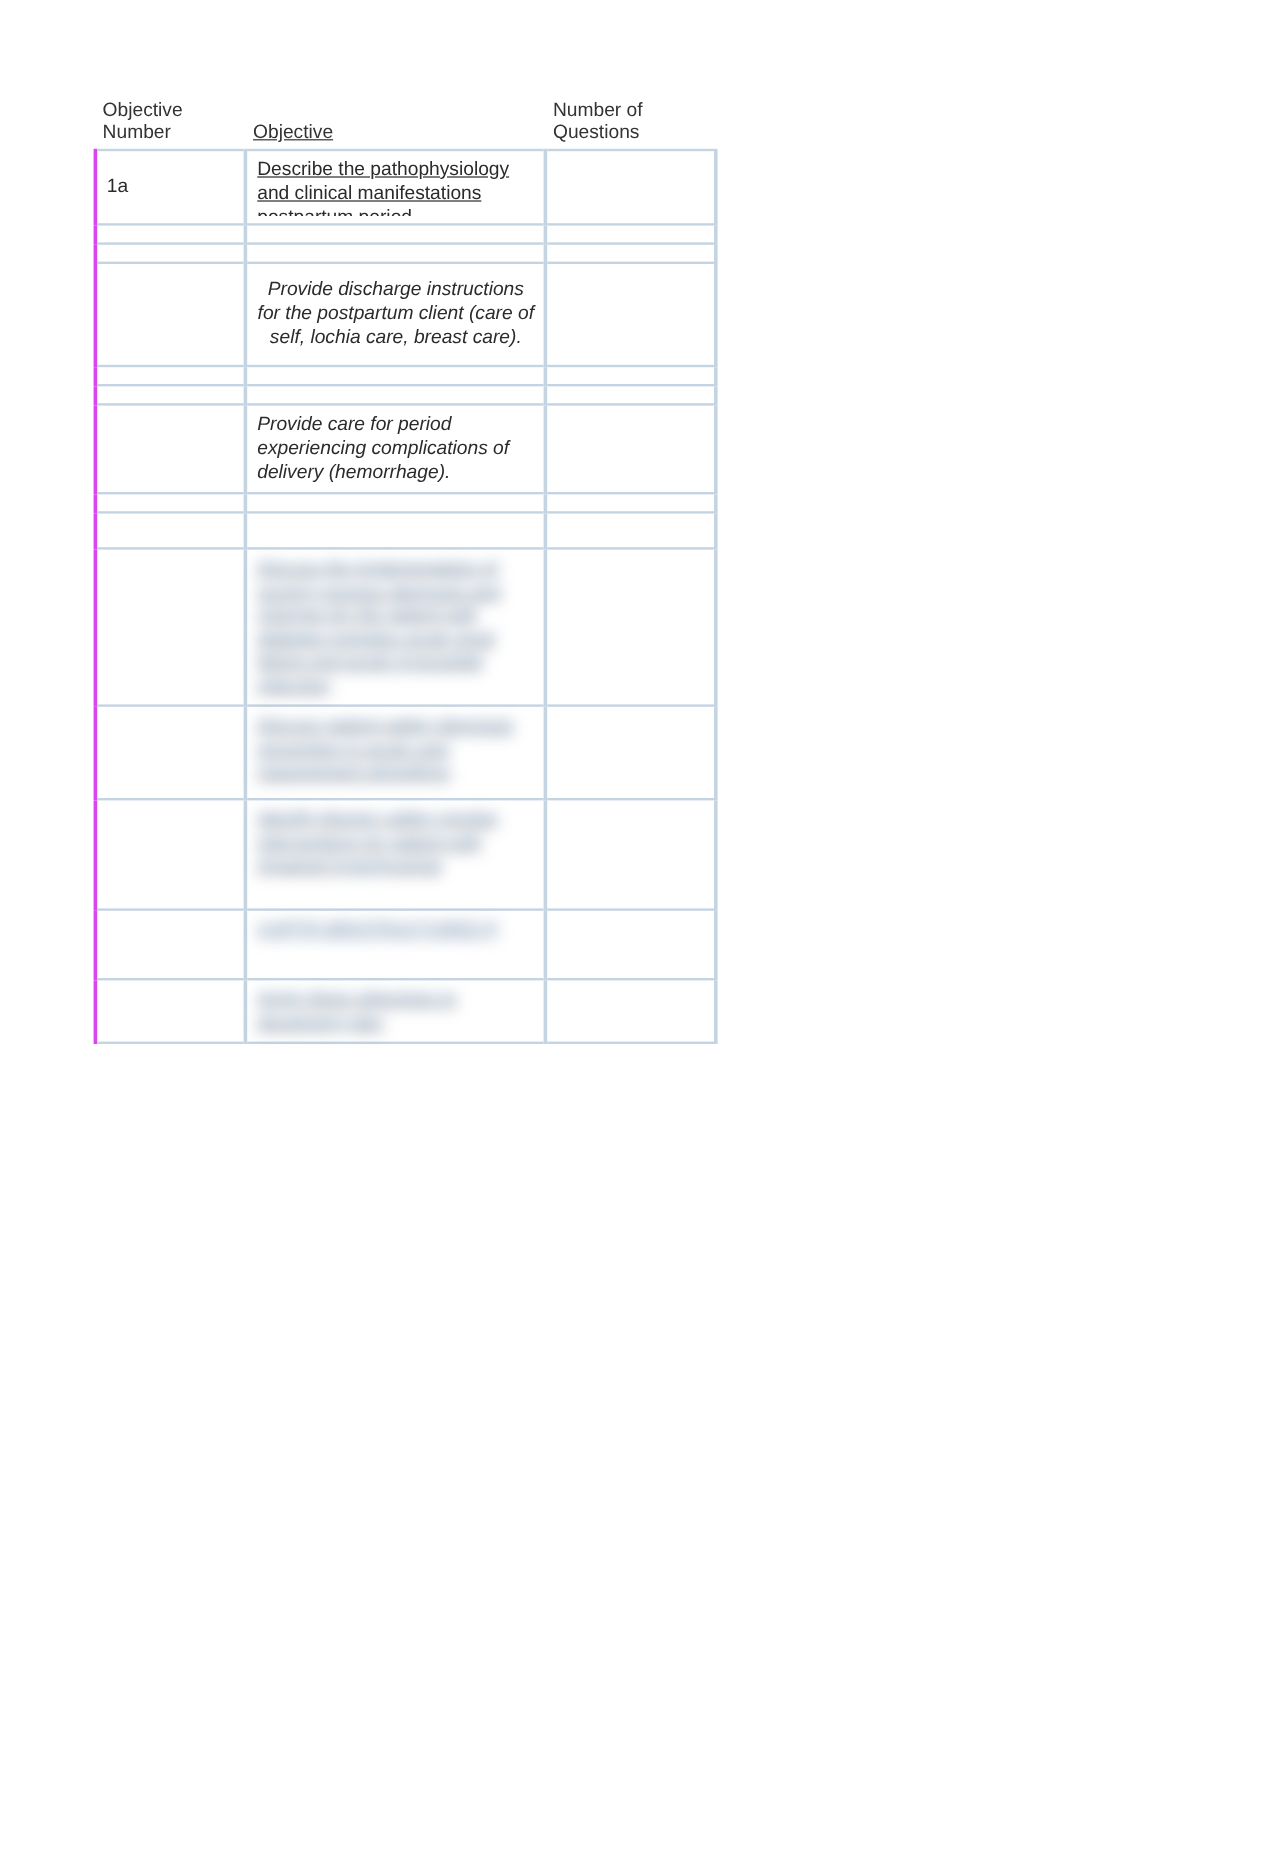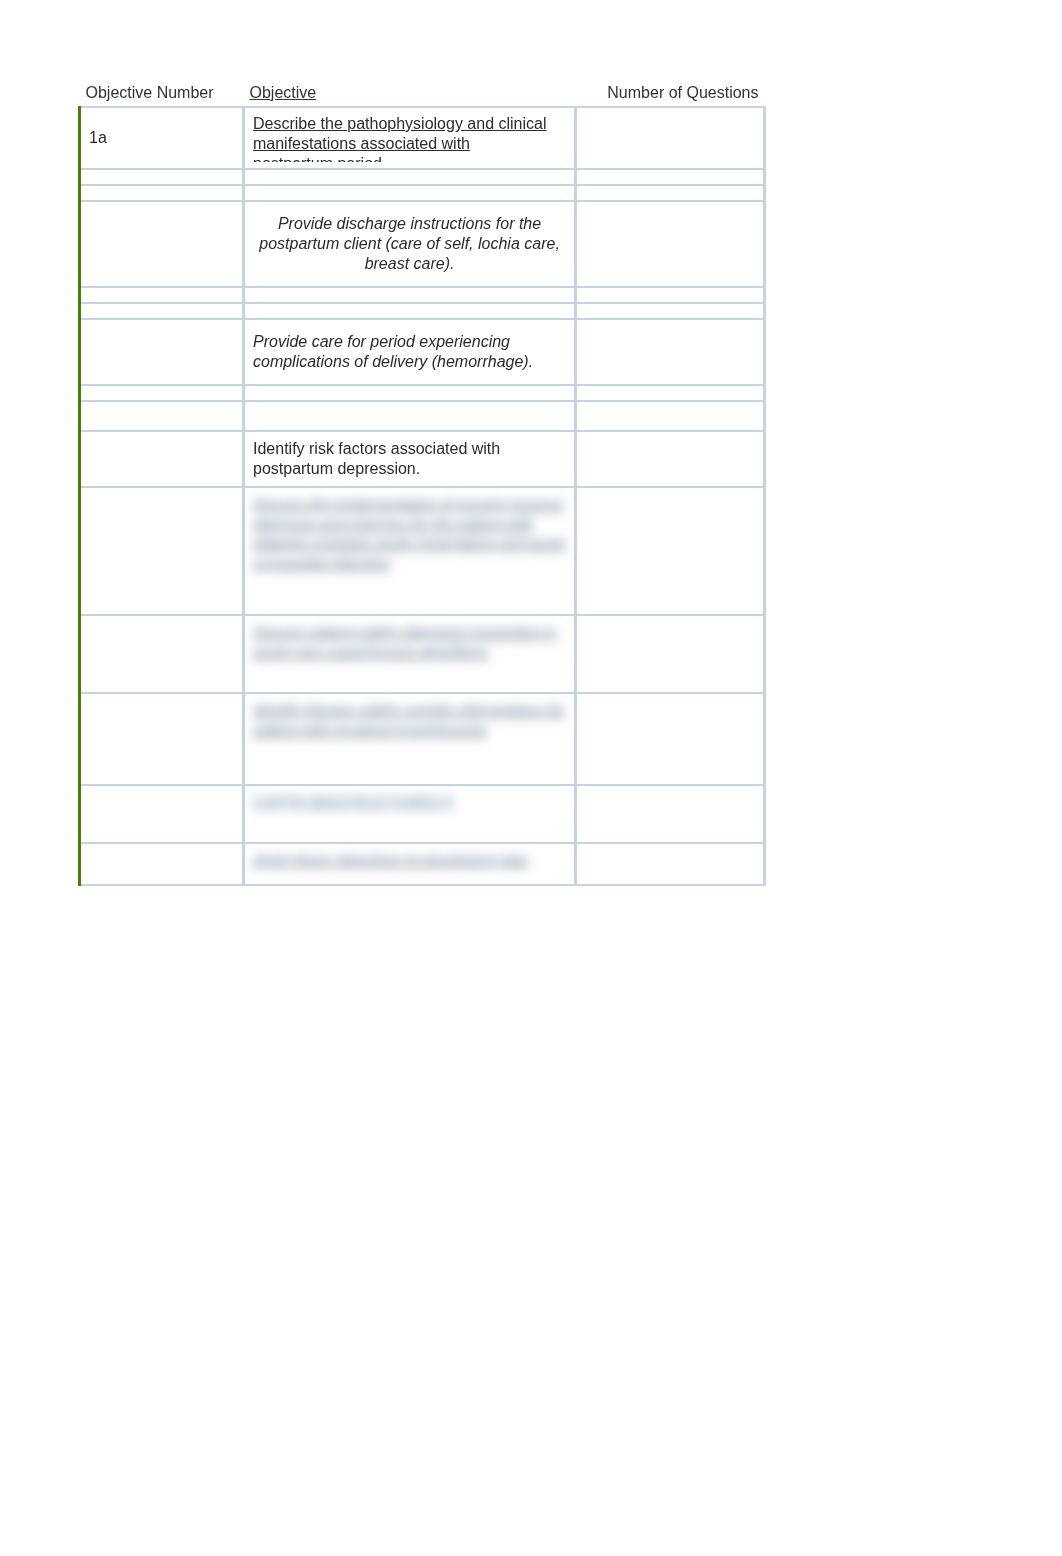--- a/index.html
+++ b/index.html
@@ -10,54 +10,53 @@
     body {
       font-family: 'Segoe UI', Tahoma, Geneva, Verdana, sans-serif;
       background: #ffffff;
       width: 1062px;
       height: 1556px;
       padding: 80px 78px;
       color: #333;
       position: relative;
     }
     .table {
-      width: 688px;
+      width: 520px;
       border-collapse: collapse;
     }
     .header-row td {
       font-size: 16px;
       color: #333;
       padding: 4px 6px;
       font-weight: 400;
       border: none;
       vertical-align: bottom;
     }
     .col-num {
       width: 158px;
     }
     .col-obj {
       width: 320px;
       text-decoration: underline;
     }
     .col-q {
       width: 182px;
-      text-align: right;
     }
     .body-row td {
       border-top: 2px solid #c5d4e3;
       border-bottom: 2px solid #c5d4e3;
       border-right: 3px solid #c5d4e3;
       padding: 6px 8px;
       font-size: 16px;
       line-height: 1.25;
       vertical-align: middle;
       color: #2b2b2b;
     }
     .body-row td:first-child {
-      border-left: 3px solid #4d7c0f;
+      border-left: 3px solid #d946ef;
     }
     .italic {
       font-style: italic;
       color: #3b5a7a;
     }
     .truncated {
       overflow: hidden;
       position: relative;
     }
     .truncated .cut {
@@ -158,25 +157,20 @@
     <td></td>
     <td></td>
     <td></td>
   </tr>
   <tr class="body-row h-row-sp6">
     <td></td>
     <td></td>
     <td></td>
   </tr>
 
-  <tr class="body-row h-row-risk">
-    <td></td>
-    <td>Identify risk factors associated with postpartum depression.</td>
-    <td></td>
-  </tr>
 
   <tr class="body-row h-row-blur1">
     <td></td>
     <td class="vtop">
       <div class="blurred-cell">Discuss the implementation of nursing process diagnosis and changes for the patient with diabetes insipidus acute renal failure and acute myocardial infarction</div>
     </td>
     <td></td>
   </tr>
 
   <tr class="body-row h-row-blur2">

